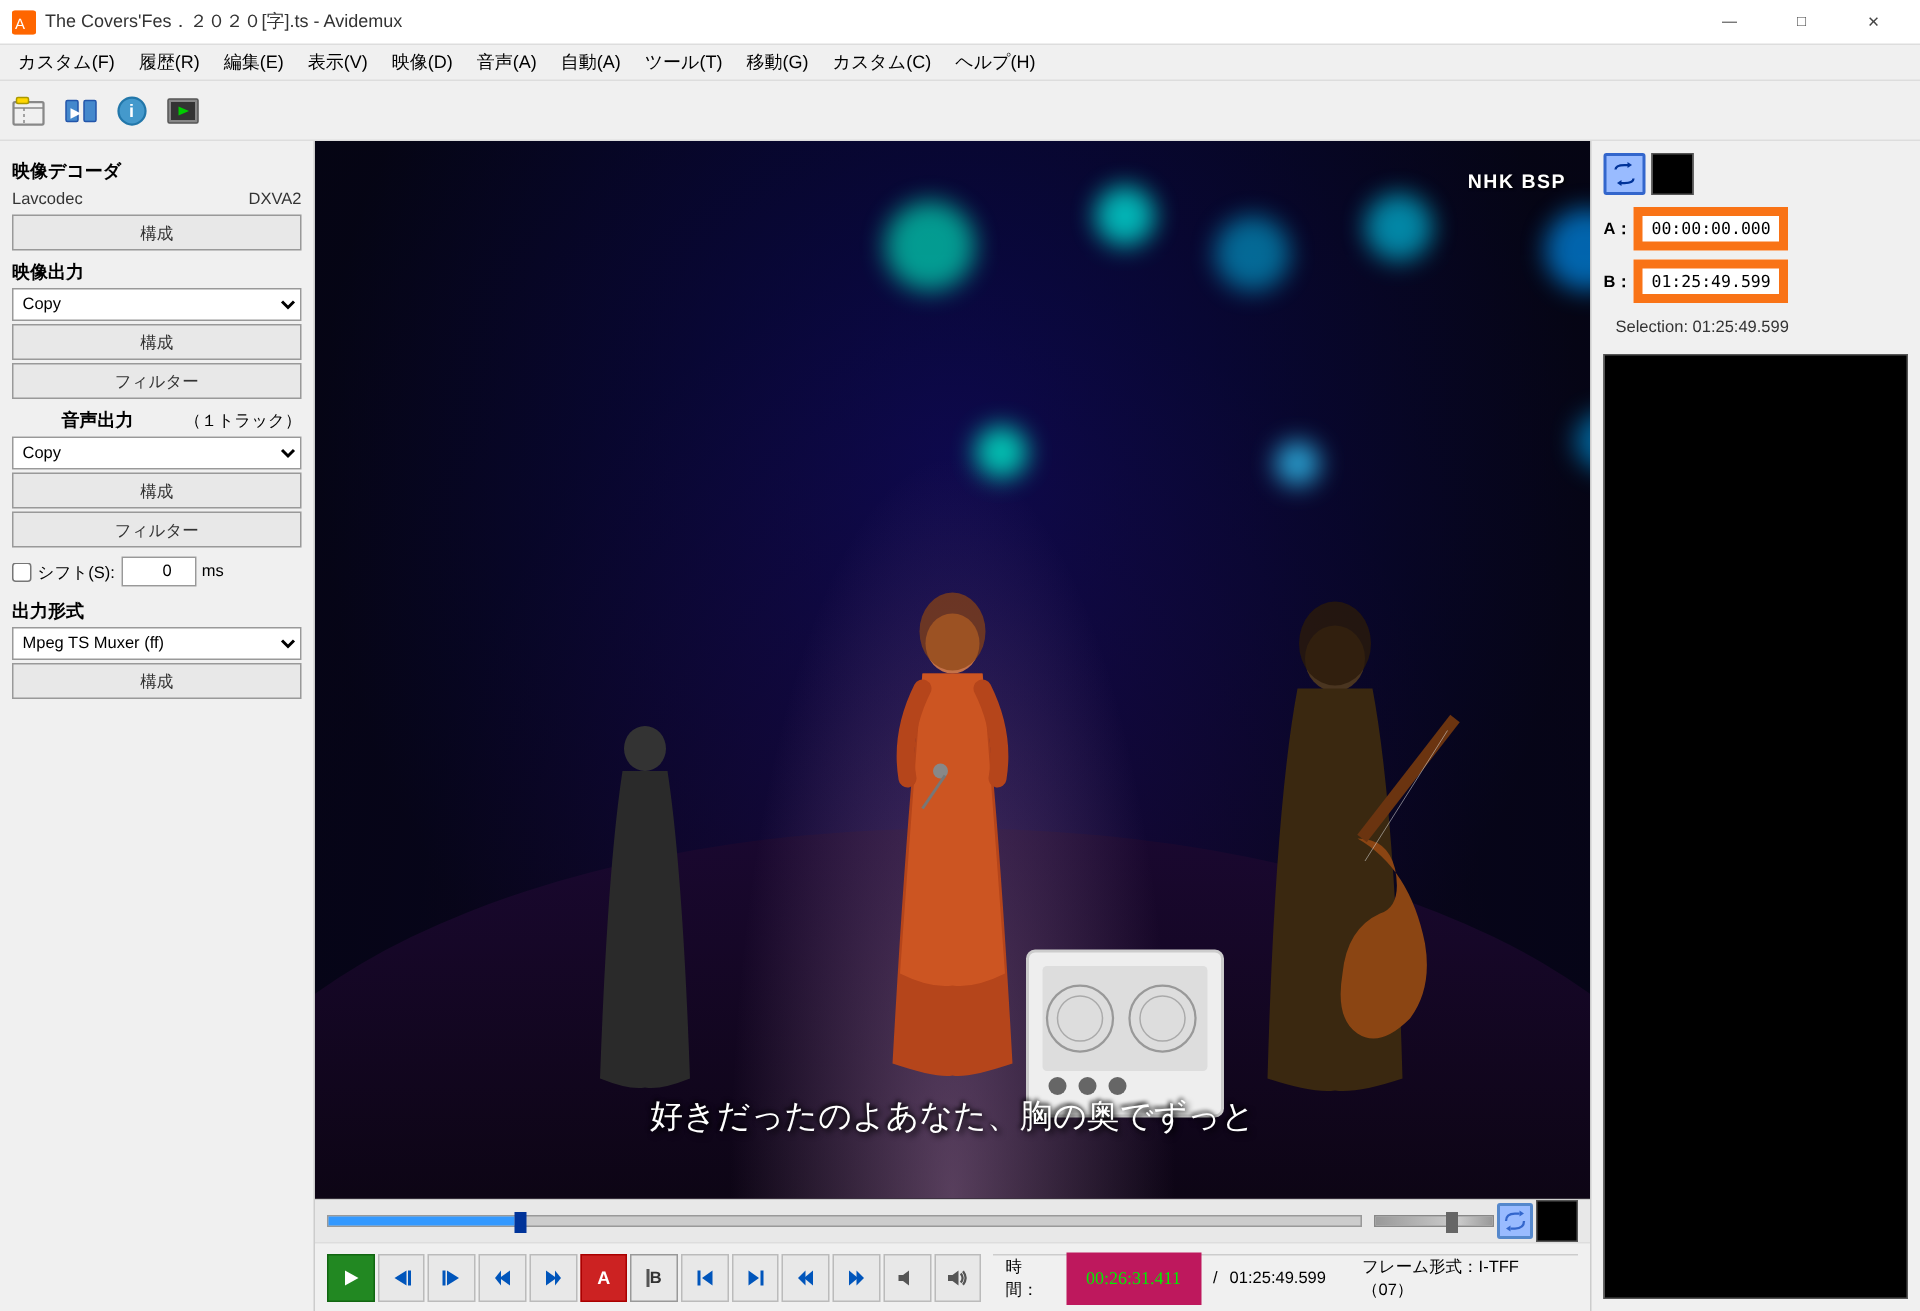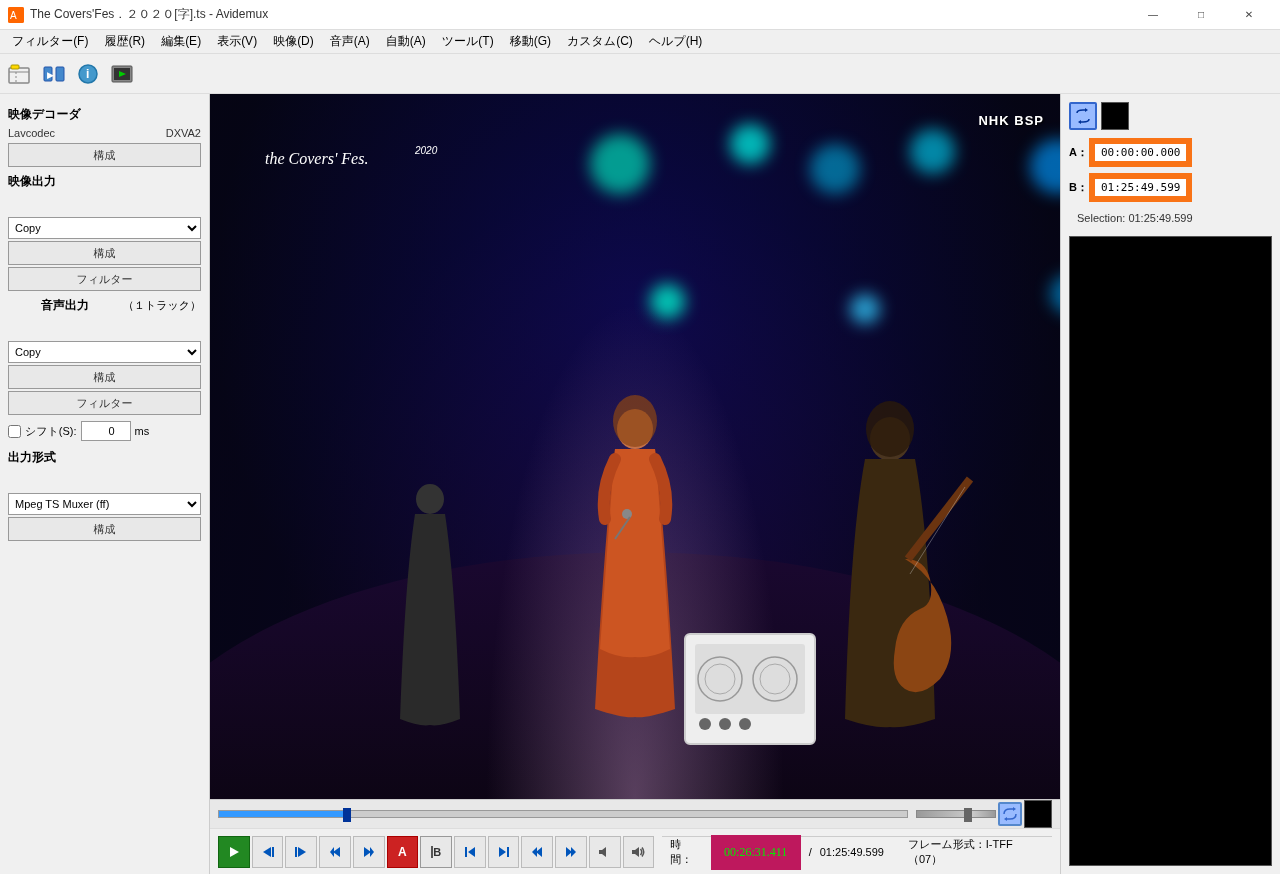--- a/index.html
+++ b/index.html
@@ -78,21 +78,21 @@
       flex-direction: column;
       gap: 0;
     }
     .section-title { font-size: 12px; font-weight: bold; color: #000; margin-top: 4px; margin-bottom: 2px; }
     .label-row { display: flex; justify-content: space-between; font-size: 11px; margin: 2px 0 4px 0; color: #333; }
     .config-btn {
       width: 100%; height: 24px; border: 1px solid #999; background: #e8e8e8;
       cursor: pointer; font-size: 11px; color: #333; margin-bottom: 2px;
     }
     .select-row {
-      display: flex; align-items: flex-start; gap: 2px; margin-bottom: 2px; margin-top: 25px;
+      display: flex; align-items: flex-start; gap: 2px; margin-bottom: 2px;
     }
     select {
       flex: 1; height: 22px; font-size: 11px; border: 1px solid #999;
       background: white; cursor: pointer; padding: 0 2px;
     }
     .checkbox-row { display: flex; align-items: center; gap: 4px; font-size: 11px; margin: 4px 0; }
     .shift-input { width: 50px; height: 20px; border: 1px solid #999; text-align: right; font-size: 11px; }
     .ms-label { font-size: 11px; }
 
     
@@ -320,21 +320,21 @@
     <span>The Covers'Fes．２０２０[字].ts - Avidemux</span>
   </div>
   <div id="titlebar-controls">
     <button class="titlebar-btn">—</button>
     <button class="titlebar-btn">□</button>
     <button class="titlebar-btn" id="close-btn">✕</button>
   </div>
 </div>
 
 <div id="menubar">
-  <span class="menu-item">フィルター(F)</span>
+  <span class="menu-item">カスタム(F)</span>
   <span class="menu-item">履歴(R)</span>
   <span class="menu-item">編集(E)</span>
   <span class="menu-item">表示(V)</span>
   <span class="menu-item">映像(D)</span>
   <span class="menu-item">音声(A)</span>
   <span class="menu-item">自動(A)</span>
   <span class="menu-item">ツール(T)</span>
   <span class="menu-item">移動(G)</span>
   <span class="menu-item">カスタム(C)</span>
   <span class="menu-item">ヘルプ(H)</span>
@@ -491,27 +491,22 @@
 
           <circle cx="25" cy="95" r="6" fill="#666"></circle>
           <circle cx="45" cy="95" r="6" fill="#666"></circle>
           <circle cx="65" cy="95" r="6" fill="#666"></circle>
         </svg>
 
         <div id="nhk-watermark">
           <span style="font-size:13px;font-family:Arial,sans-serif;">NHK BSP</span>
         </div>
 
-        <div id="title-overlay">
-          <svg width="200" height="50" viewBox="0 0 200 50">
-            <text x="5" y="30" font-family="Georgia, serif" font-size="16" fill="white" font-style="italic">the Covers' Fes.</text>
-            <text x="155" y="20" font-family="Arial" font-size="10" fill="white">2020</text>
-          </svg>
-        </div>
-
+
+        <div id="subtitle">好きだったのよあなた、胸の奥でずっと</div>
       </div>
     </div>
 
     <div id="control-bar">
 
       <div id="timeline-row">
         <div id="timeline-track">
           <div id="timeline-progress"></div>
           <div id="timeline-thumb"></div>
         </div>

